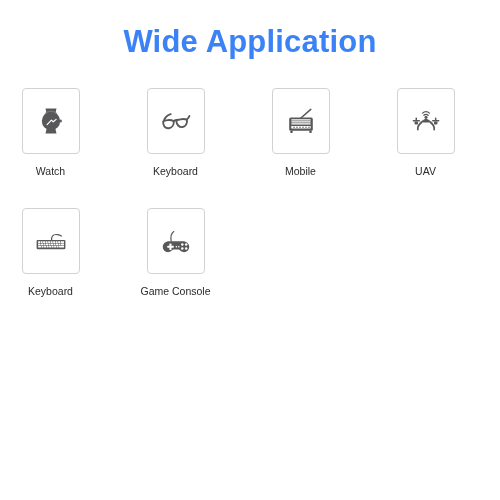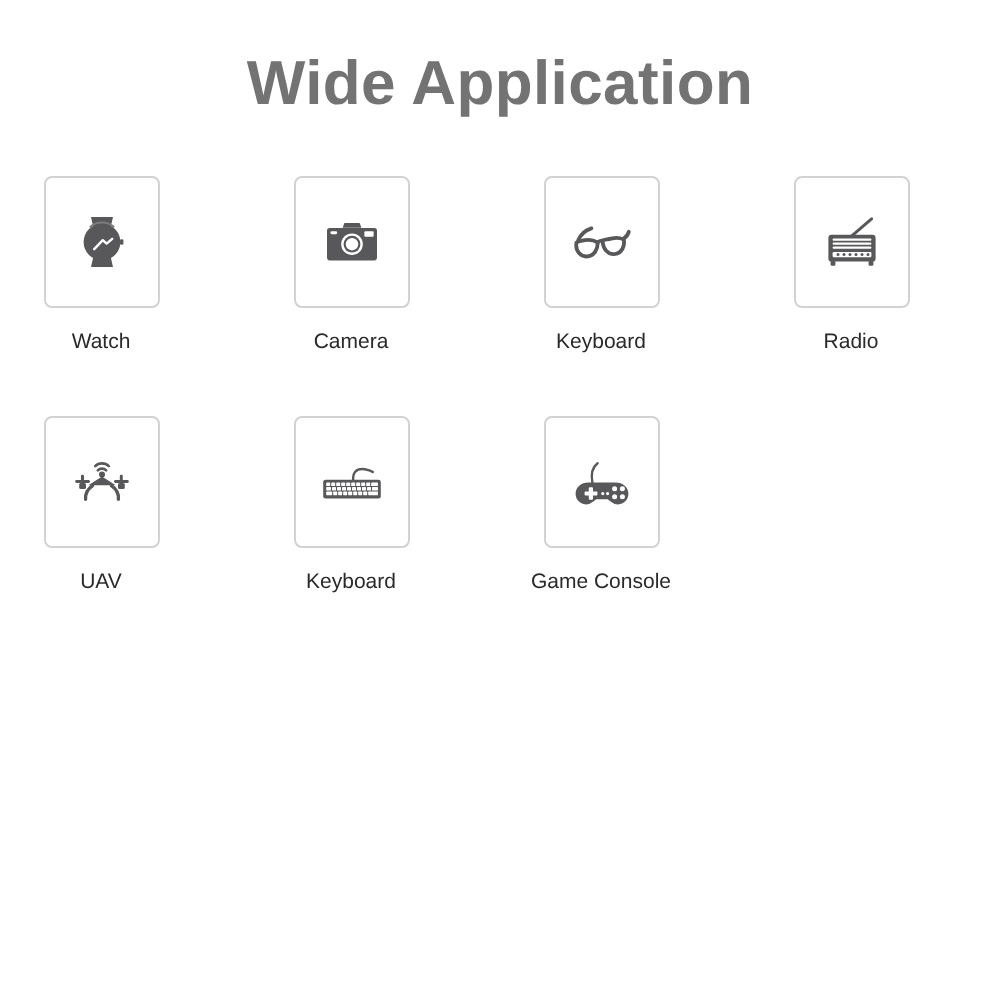--- a/index.html
+++ b/index.html
@@ -21,21 +21,21 @@
     box-sizing: border-box;
   }
   .page-title {
     position: absolute;
     top: 22px;
     left: 0;
     width: 500px;
     text-align: center;
     font-size: 31px;
     font-weight: 700;
-    color: #737373;
+    color: #3b82f6;
     letter-spacing: 0.2px;
     line-height: 40px;
   }
   .grid {
     position: absolute;
     top: 88px;
     left: 0;
     width: 476px;
     display: grid;
     grid-template-columns: repeat(4, 125px);
@@ -93,36 +93,20 @@
             <circle class="ico-fill" cx="20" cy="20" r="9.2"></circle>
             <path class="ico-stroke" style="stroke:#7d7d7f;stroke-width:1" d="M13.9 12.6 a9.2 9.2 0 0 1 12.2 0"></path>
             <path class="ico-stroke" style="stroke:#ffffff;stroke-width:1.2;stroke-linecap:round;stroke-linejoin:round" d="M16.1 23.6 L20.4 19.1 L22.3 20.8 L25.1 18.4"></path>
             <rect class="ico-fill" x="29" y="18.6" width="1.7" height="2.8" rx="0.7"></rect>
           </svg>
         </span>
       </div>
       <div class="cell-label">Watch</div>
     </div>
 
-    <div class="cell">
-      <div class="card">
-        <span>
-          <svg width="40" height="40" viewBox="0 0 40 40">
-            <path class="ico-fill" d="M16.2 10.5 h7.6 l0.9 2.4 h-9.4 z"></path>
-            <rect class="ico-fill" x="7.5" y="13" width="25" height="16.2" rx="1.4"></rect>
-            <circle class="ico-white" cx="20" cy="21.1" r="5.4"></circle>
-            <circle class="ico-fill" cx="20" cy="21.1" r="4.2"></circle>
-            <circle class="ico-white" cx="20" cy="21.1" r="3.1"></circle>
-            <rect class="ico-white" x="26.2" y="14.6" width="4.6" height="2.8" rx="0.5"></rect>
-            <rect class="ico-white" x="9.2" y="14.6" width="3.4" height="1.5" rx="0.7"></rect>
-          </svg>
-        </span>
-      </div>
-      <div class="cell-label">Camera</div>
-    </div>
 
     <div class="cell">
       <div class="card">
         <span>
           <svg width="40" height="40" viewBox="0 0 40 40">
             <g class="ico-stroke" style="stroke-width:1.9;stroke-linecap:round;stroke-linejoin:round">
               <path d="M7.2 20.4 C6.6 24.6 9.4 27.6 12.8 27.2 C16.2 26.8 18 23.6 17.8 20.2 C16 19.2 13.6 18.8 11.6 19.1 C9.6 19.4 8 19.7 7.2 20.4 Z"></path>
               <path d="M20.3 19.3 C20.4 23.6 23.2 26.6 26.6 26 C30 25.4 31.5 22 30.9 18.7 C29 17.9 26.6 17.8 24.6 18.3 C22.6 18.8 21 18.7 20.3 19.3 Z"></path>
               <path d="M17.8 20.2 C18.5 19.4 19.6 19.2 20.3 19.3"></path>
               <path d="M8 19.4 C9.2 16.4 11.6 14.1 14.7 13.2"></path>
@@ -154,21 +138,21 @@
               <circle cx="19" cy="26.3" r="0.75"></circle>
               <circle cx="22" cy="26.3" r="0.75"></circle>
               <circle cx="25" cy="26.3" r="0.75"></circle>
               <circle cx="28" cy="26.3" r="0.75"></circle>
             </g>
             <rect class="ico-fill" x="9.3" y="29.4" width="2.4" height="2.5" rx="0.6"></rect>
             <rect class="ico-fill" x="28.3" y="29.4" width="2.4" height="2.5" rx="0.6"></rect>
           </svg>
         </span>
       </div>
-      <div class="cell-label">Radio</div>
+      <div class="cell-label">Mobile</div>
     </div>
 
     <div class="cell">
       <div class="card">
         <span>
           <svg width="40" height="40" viewBox="0 0 40 40">
             <g class="ico-stroke" style="stroke-width:1.3;stroke-linecap:round">
               <path d="M16.6 12.1 a4.8 4.8 0 0 1 6.8 0"></path>
               <path d="M17.9 14.2 a2.9 2.9 0 0 1 4.2 0"></path>
             </g>

